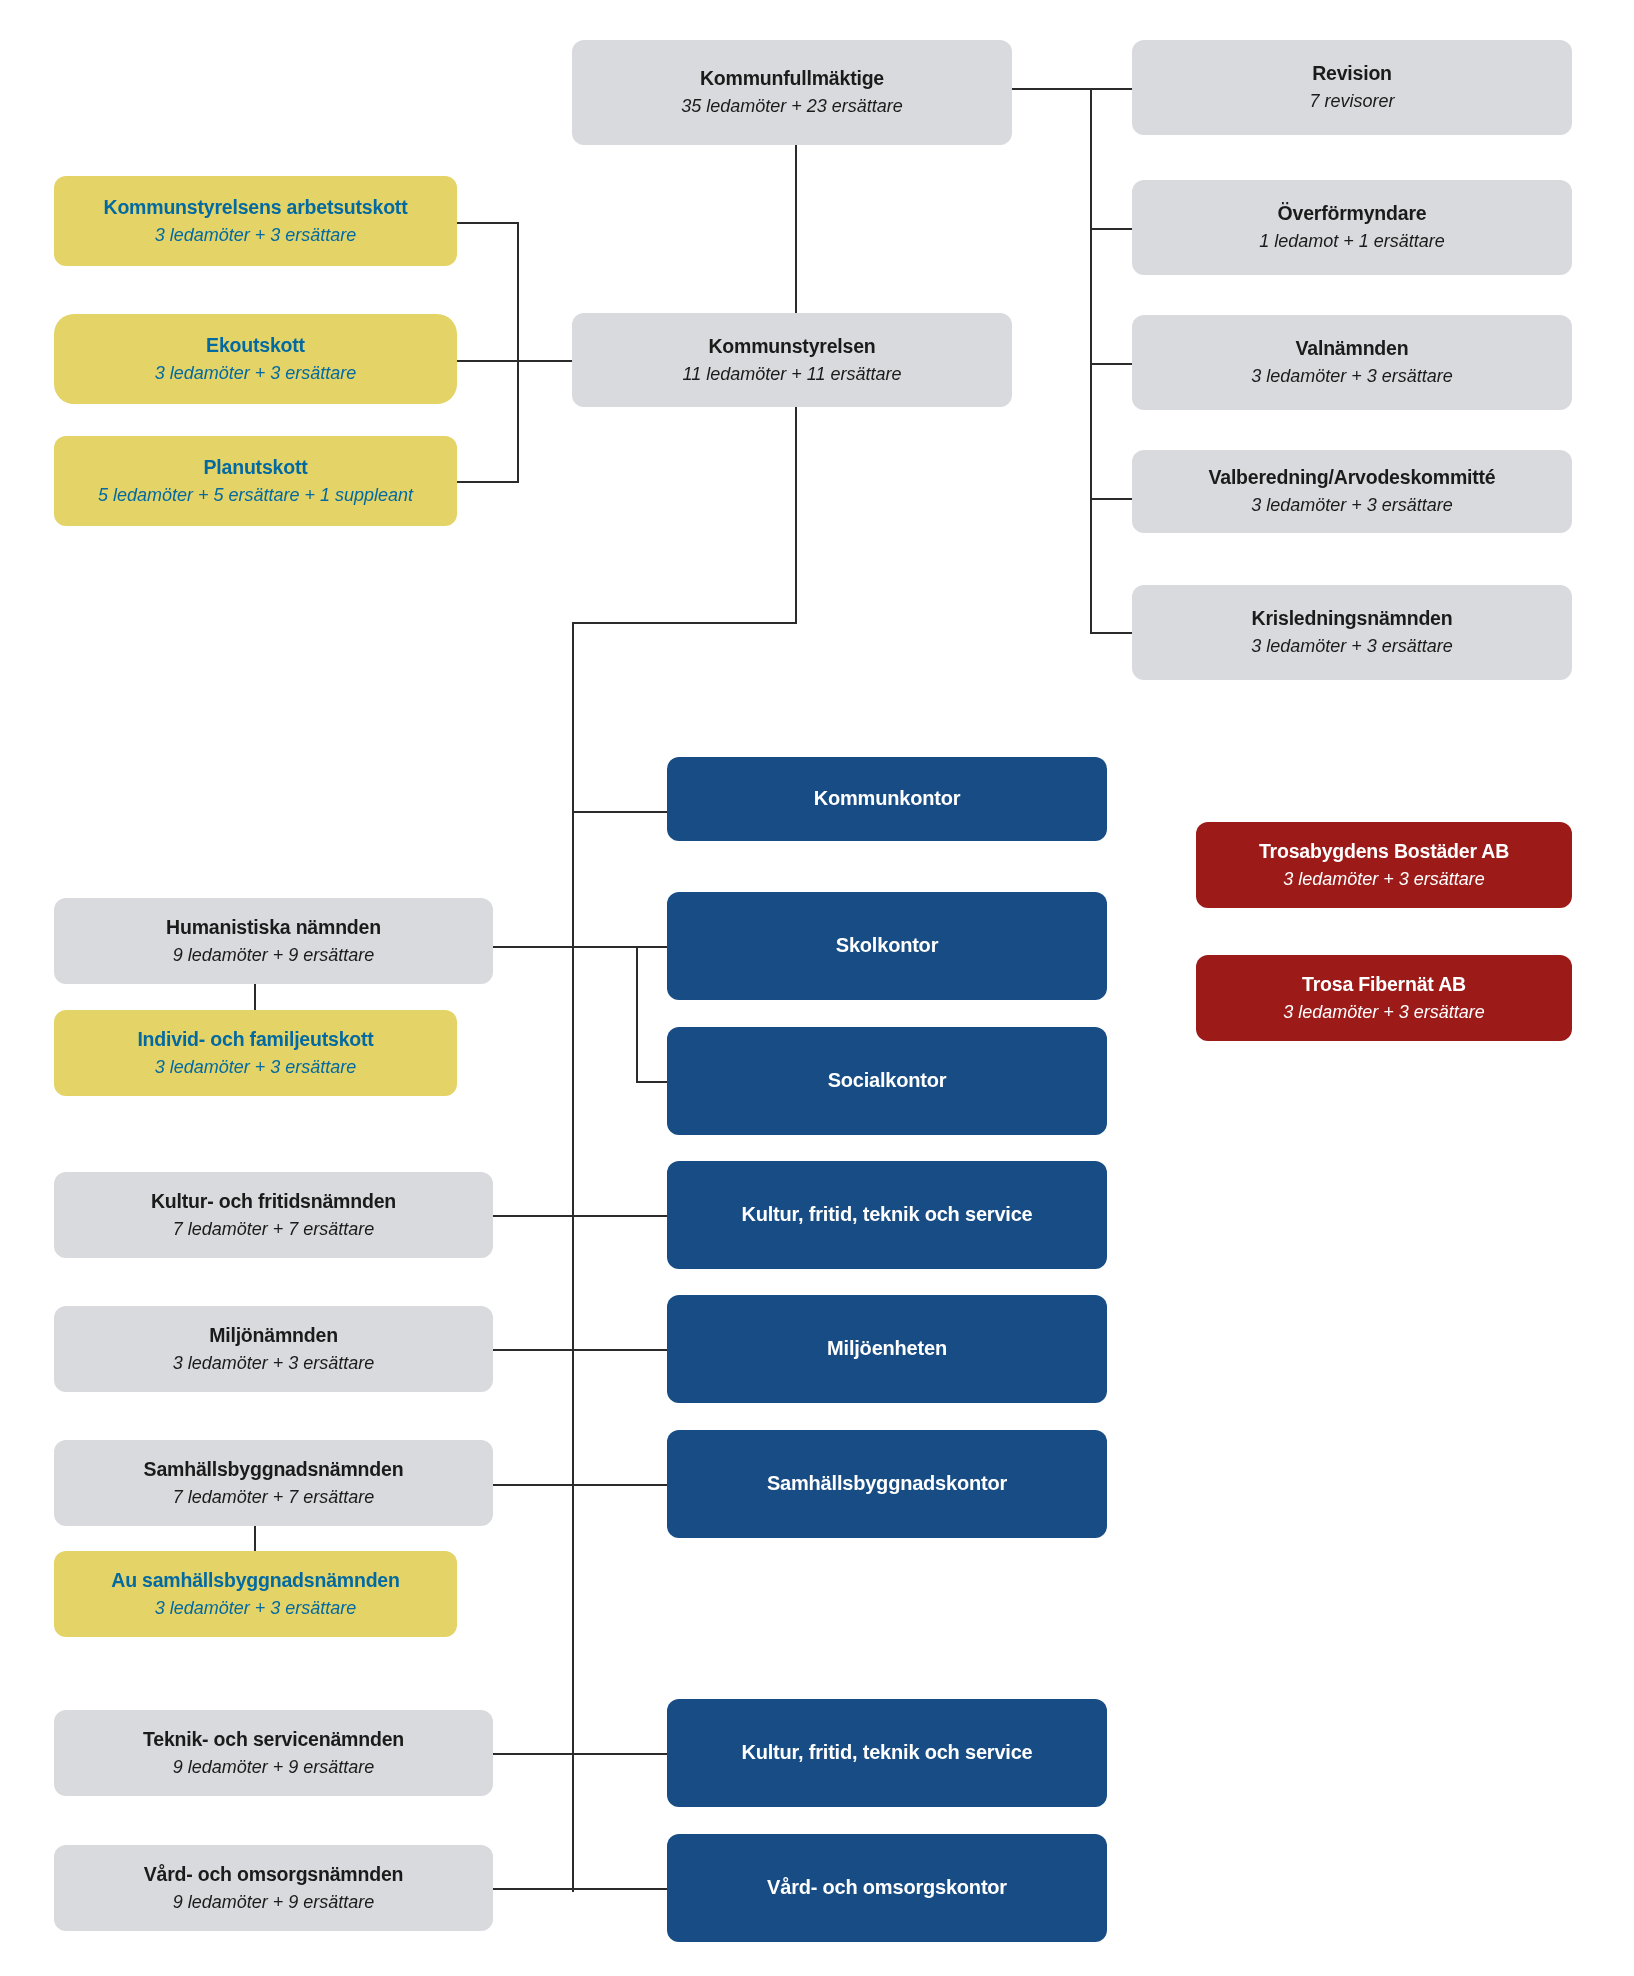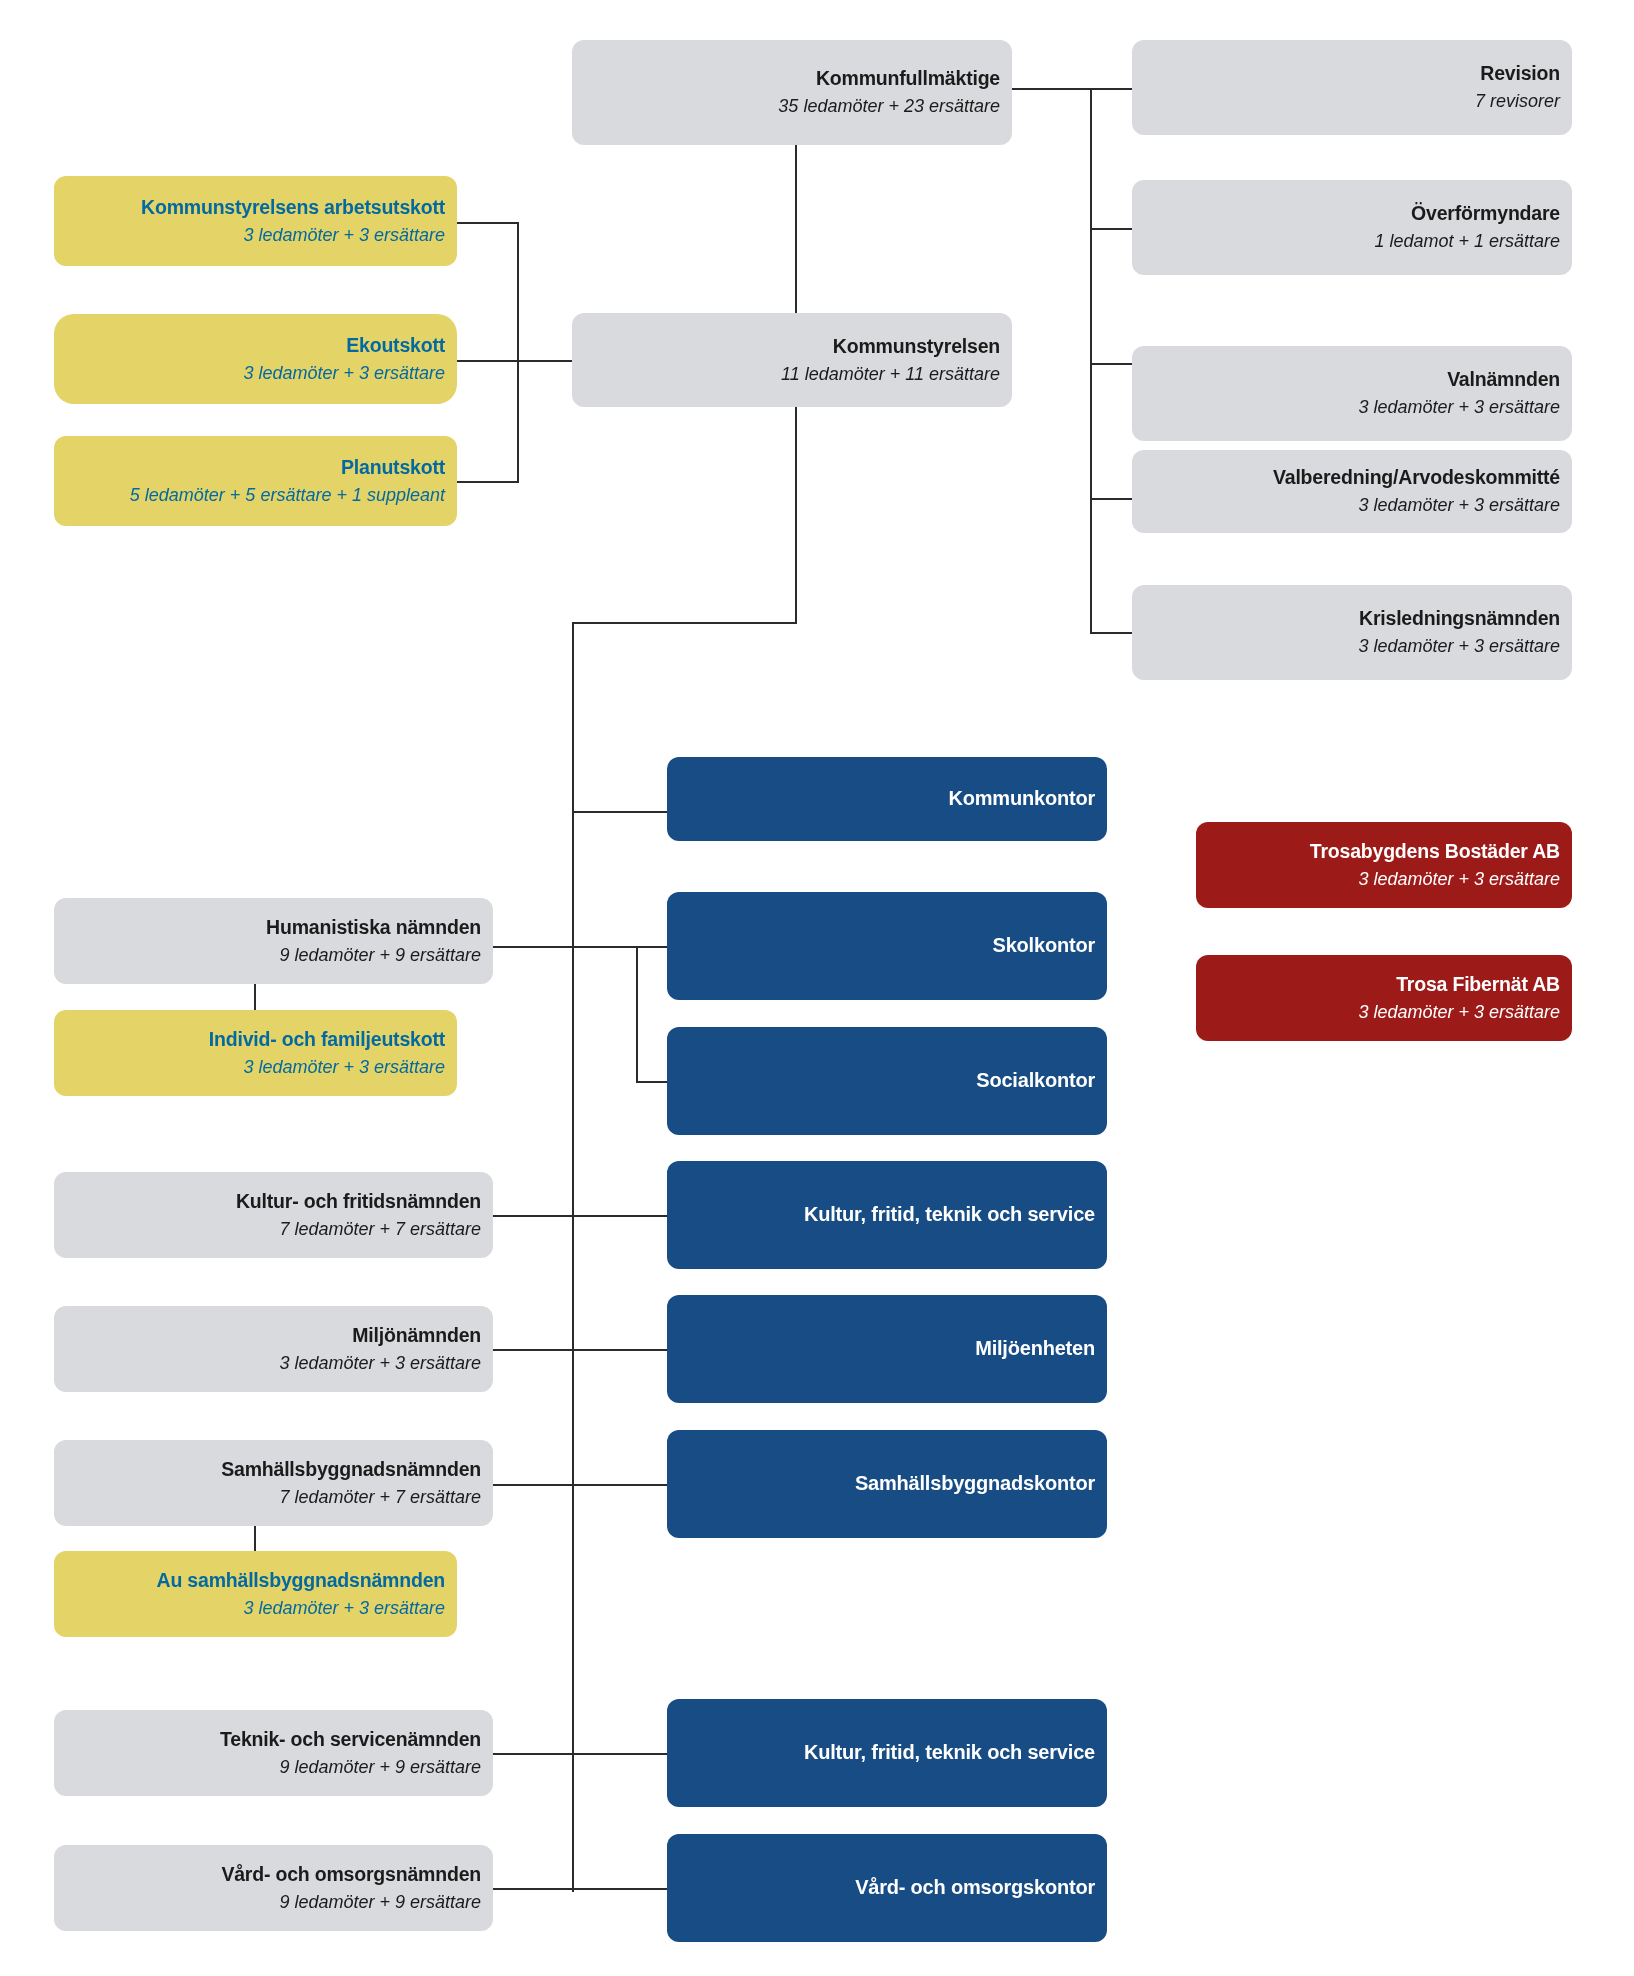--- a/index.html
+++ b/index.html
@@ -5,21 +5,21 @@
   html,body{margin:0;padding:0;background:#ffffff;}
   body{font-family:"Liberation Sans", sans-serif;}
   #canvas{position:relative;width:1634px;height:1976px;background:#ffffff;overflow:hidden;}
 
   .node{
     position:absolute;
     border-radius:12px;
     box-sizing:border-box;
     display:flex;
     flex-direction:column;
-    align-items:flex-end;
+    align-items:center;
     justify-content:center;
     text-align:center;
     padding:6px 12px;
     z-index:5;
   }
   .node .t{
     font-weight:bold;
     font-size:19.5px;
     line-height:1.28;
     letter-spacing:-0.2px;
@@ -120,21 +120,21 @@
   <div class="node grey" style="left:1132px;top:40px;width:440px;height:95px;">
     <div class="t">Revision</div>
     <div class="s">7 revisorer</div>
   </div>
 
   <div class="node grey" style="left:1132px;top:180px;width:440px;height:95px;">
     <div class="t">Överförmyndare</div>
     <div class="s">1 ledamot + 1 ersättare</div>
   </div>
 
-  <div class="node grey" style="left:1132px;top:315px;width:440px;height:95px;margin-top:31px;">
+  <div class="node grey" style="left:1132px;top:315px;width:440px;height:95px;">
     <div class="t">Valnämnden</div>
     <div class="s">3 ledamöter + 3 ersättare</div>
   </div>
 
   <div class="node grey" style="left:1132px;top:450px;width:440px;height:83px;">
     <div class="t">Valberedning/Arvodeskommitté</div>
     <div class="s">3 ledamöter + 3 ersättare</div>
   </div>
 
   <div class="node grey" style="left:1132px;top:585px;width:440px;height:95px;">

